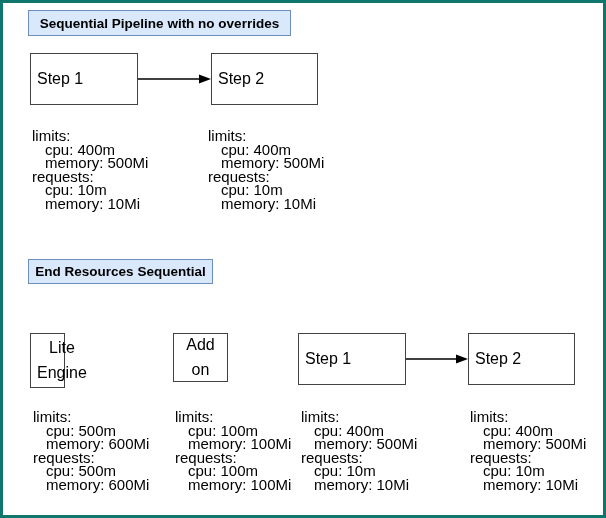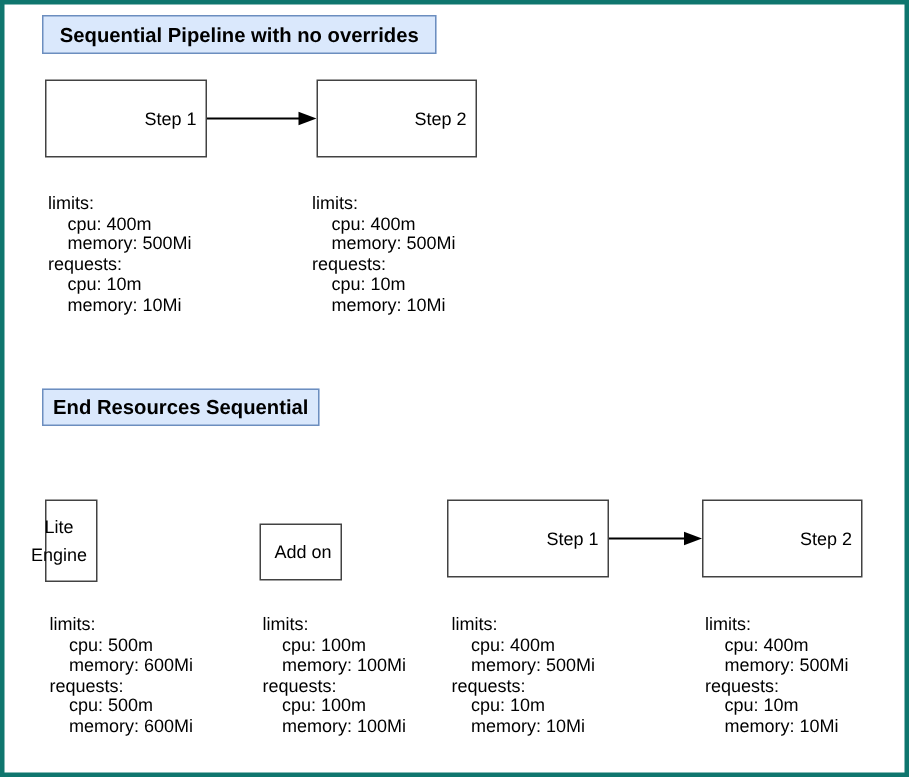--- a/index.html
+++ b/index.html
@@ -10,25 +10,25 @@
   }
   .title-box{
     position:absolute;box-sizing:border-box;
     background:#dae8fc;border:1.5px solid #6c8ebf;
     display:flex;align-items:center;justify-content:center;
     font-weight:bold;font-size:13.5px;white-space:nowrap;
   }
   .node{
     position:absolute;box-sizing:border-box;
     background:#ffffff;border:1.5px solid #424242;
-    display:flex;align-items:center;justify-content:flex-end;
-    font-size:12px;text-align:center;line-height:1.55;padding:2px 6px;
+    display:flex;align-items:center;justify-content:flex-start;
+    font-size:16px;text-align:center;line-height:1.55;padding:2px 6px;
   }
   .arrow{position:absolute;}
-  .res{position:absolute;font-size:12px;line-height:13.5px;}
+  .res{position:absolute;font-size:15px;line-height:13.5px;}
   .ln{white-space:nowrap;}
   .ln.ind{padding-left:13px;}
 </style>
 </head>
 <body>
 
 <div class="canvas">
 
   <div class="title-box" style="left:25px;top:7px;width:263px;height:26px;">Sequential Pipeline with no overrides</div>
 
@@ -62,21 +62,21 @@
     <div class="ln ind">cpu: 10m</div>
     <div class="ln ind">memory: 10Mi</div>
   </div>
 
   <div class="title-box" style="left:25px;top:256px;width:185px;height:25px;">End Resources Sequential</div>
 
   <div class="node" style="left:27px;top:330px;width:35px;height:55px;">
     <span>Lite Engine</span>
   </div>
 
-  <div class="node" style="left:170px;top:346px;width:55px;height:38px;">
+  <div class="node" style="left:170px;top:330px;width:55px;height:49px;">
     <span>Add on</span>
   </div>
 
   <div class="node" style="left:295px;top:330px;width:108px;height:52px;">
     <span>Step 1</span>
   </div>
 
   <div class="node" style="left:465px;top:330px;width:107px;height:52px;">
     <span>Step 2</span>
   </div>

